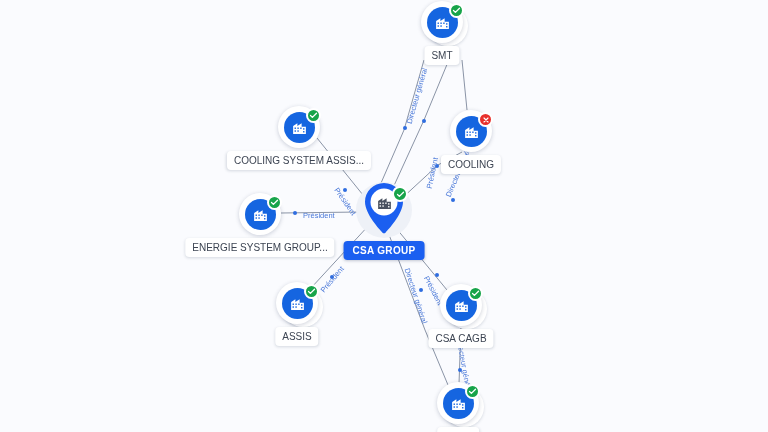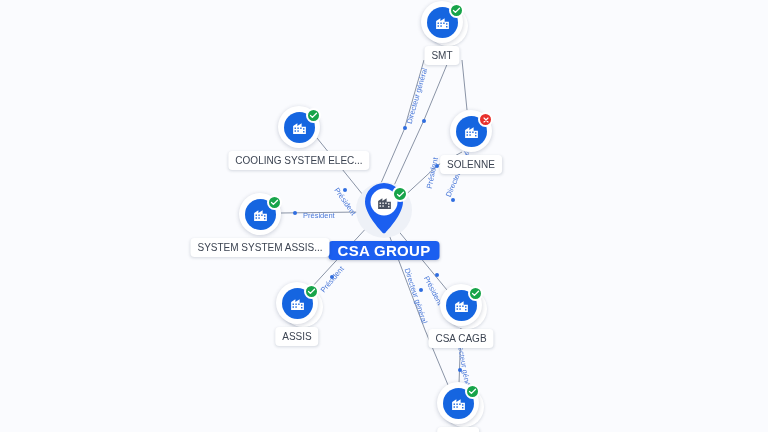--- a/index.html
+++ b/index.html
@@ -112,21 +112,21 @@
     align-items: center;
     justify-content: center;
   }
   .label-selected {
     position: absolute;
     transform: translateX(-50%);
     top: 29px;
     white-space: nowrap;
     background: #1b5ff0;
     color: #ffffff;
-    font-size: 15px;
+    font-size: 10px;
     line-height: 13px;
     font-weight: bold;
     letter-spacing: 0.3px;
     padding: 3px 9px;
     border-radius: 4px;
     box-shadow: 0 1px 3px rgba(30,45,80,0.25);
   }
   
   .edge-label {
     position: absolute;
@@ -253,63 +253,63 @@
     <rect x="9" y="16" width="2" height="2" fill="#1565e0"></rect>
     <rect x="17" y="13" width="2" height="2" fill="#1565e0"></rect>
     <rect x="17" y="17" width="2" height="2" fill="#1565e0"></rect>
   </svg>
 </div>
         <div class="badge bad">
           <svg width="8" height="8" viewBox="0 0 24 24">
             <path d="M6 6l12 12M18 6L6 18" stroke="#ffffff" stroke-width="3.5" fill="none" stroke-linecap="round"></path>
           </svg>
         </div>
-        <div class="node-label">SOLENNE</div>
+        <div class="node-label">COOLING</div>
       </div>
       <div class="node" style="left: 299px; top: 127px;">
         <div class="node-disc"></div>
         <div class="node-inner">
   <svg width="17" height="17" viewBox="0 0 24 24" aria-hidden="true">
     <path fill="#ffffff" d="M3 21V10l6-4v4l6-4v5h6v10H3z"></path>
     <rect x="5" y="12" width="2" height="2" fill="#1565e0"></rect>
     <rect x="9" y="12" width="2" height="2" fill="#1565e0"></rect>
     <rect x="13" y="12" width="2" height="2" fill="#1565e0"></rect>
     <rect x="5" y="16" width="2" height="2" fill="#1565e0"></rect>
     <rect x="9" y="16" width="2" height="2" fill="#1565e0"></rect>
     <rect x="17" y="13" width="2" height="2" fill="#1565e0"></rect>
     <rect x="17" y="17" width="2" height="2" fill="#1565e0"></rect>
   </svg>
 </div>
         <div class="badge ok">
           <svg width="9" height="9" viewBox="0 0 24 24">
             <path d="M20 6L9 17l-5-5" stroke="#ffffff" stroke-width="3.5" fill="none" stroke-linecap="round" stroke-linejoin="round"></path>
           </svg>
         </div>
-        <div class="node-label">COOLING SYSTEM ELEC...</div>
+        <div class="node-label">COOLING SYSTEM ASSIS...</div>
       </div>
       <div class="node" style="left: 260px; top: 214px;">
         <div class="node-disc"></div>
         <div class="node-inner">
   <svg width="17" height="17" viewBox="0 0 24 24" aria-hidden="true">
     <path fill="#ffffff" d="M3 21V10l6-4v4l6-4v5h6v10H3z"></path>
     <rect x="5" y="12" width="2" height="2" fill="#1565e0"></rect>
     <rect x="9" y="12" width="2" height="2" fill="#1565e0"></rect>
     <rect x="13" y="12" width="2" height="2" fill="#1565e0"></rect>
     <rect x="5" y="16" width="2" height="2" fill="#1565e0"></rect>
     <rect x="9" y="16" width="2" height="2" fill="#1565e0"></rect>
     <rect x="17" y="13" width="2" height="2" fill="#1565e0"></rect>
     <rect x="17" y="17" width="2" height="2" fill="#1565e0"></rect>
   </svg>
 </div>
         <div class="badge ok">
           <svg width="9" height="9" viewBox="0 0 24 24">
             <path d="M20 6L9 17l-5-5" stroke="#ffffff" stroke-width="3.5" fill="none" stroke-linecap="round" stroke-linejoin="round"></path>
           </svg>
         </div>
-        <div class="node-label">SYSTEM SYSTEM ASSIS...</div>
+        <div class="node-label">ENERGIE SYSTEM GROUP...</div>
       </div>
       <div class="node" style="left: 297px; top: 303px;">
         <div class="node-stack s2"></div>
         <div class="node-stack s1"></div>
         <div class="node-disc"></div>
         <div class="node-inner">
   <svg width="17" height="17" viewBox="0 0 24 24" aria-hidden="true">
     <path fill="#ffffff" d="M3 21V10l6-4v4l6-4v5h6v10H3z"></path>
     <rect x="5" y="12" width="2" height="2" fill="#1565e0"></rect>
     <rect x="9" y="12" width="2" height="2" fill="#1565e0"></rect>

